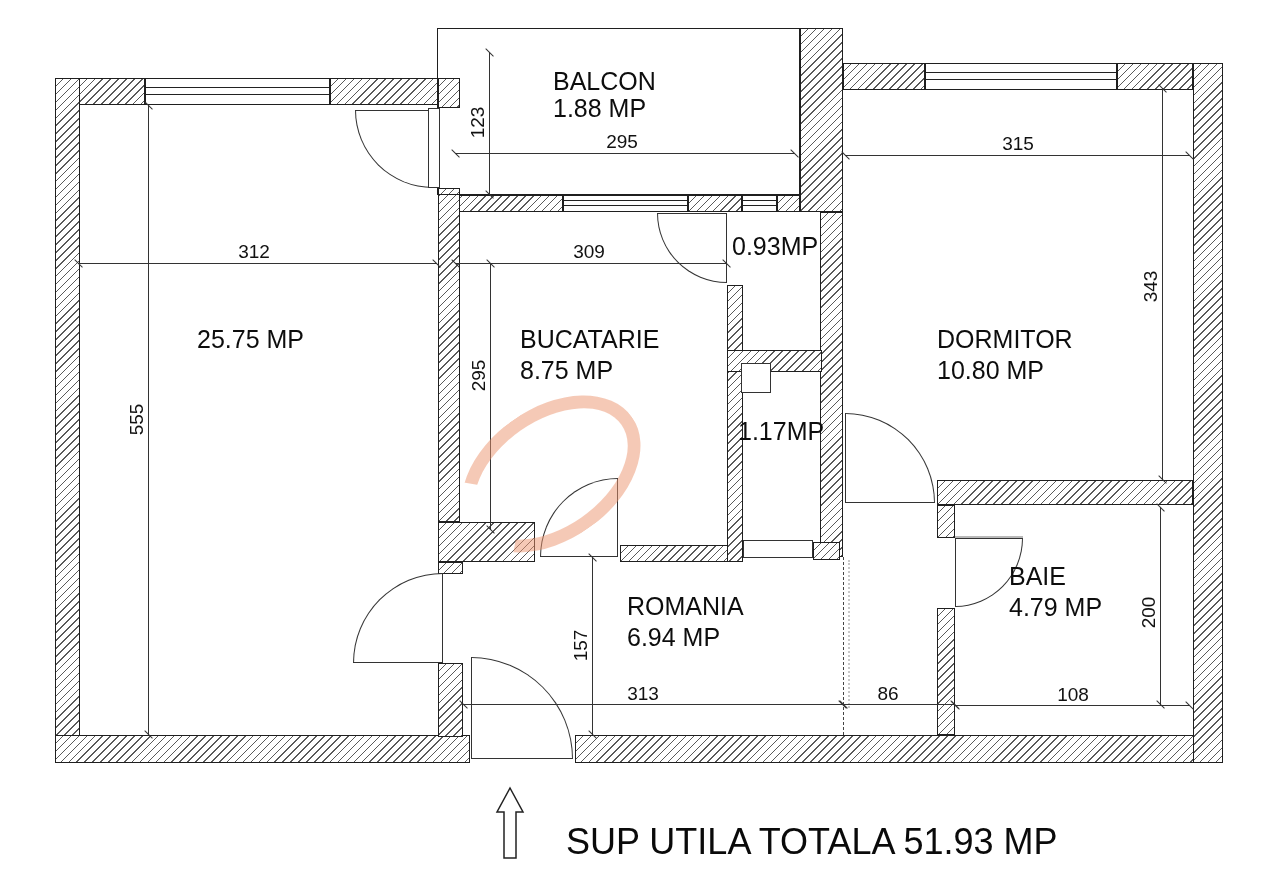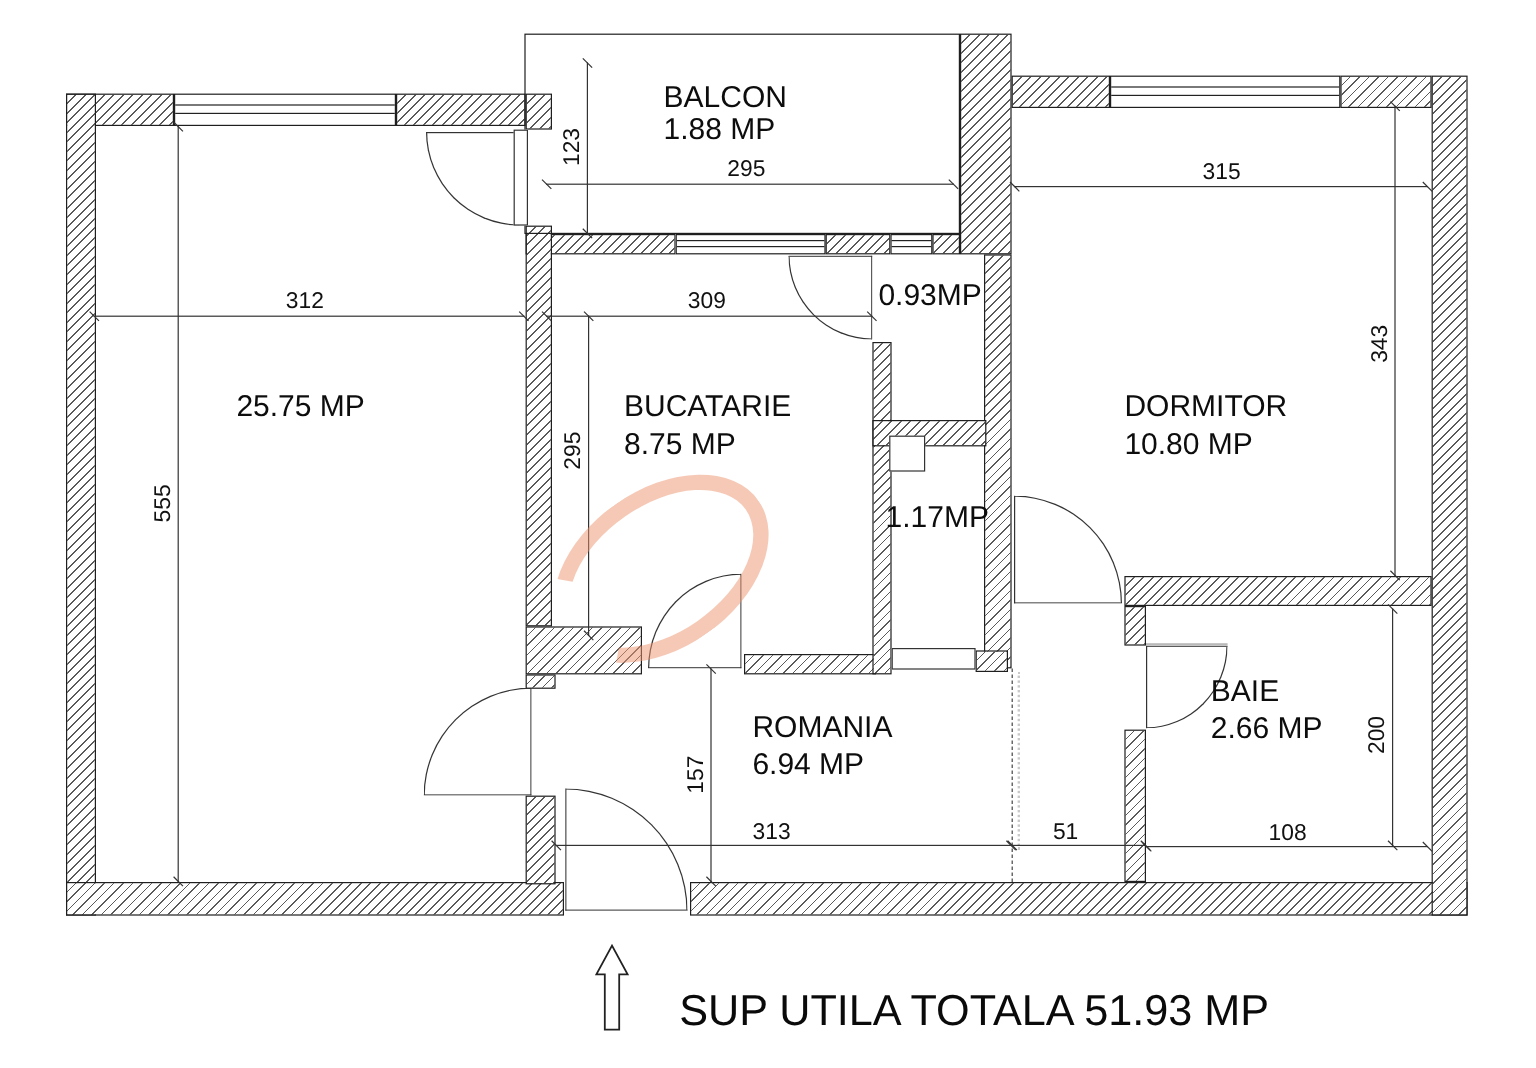--- a/index.html
+++ b/index.html
@@ -122,21 +122,21 @@
   <div class="dim-label" style="left:988px;top:134px">315</div>
   <div class="dim-v" style="left:1162px;top:88px;height:392px"></div>
   <div class="dim-label vert" style="left:1127px;top:277px">343</div>
 
   <div class="dim-v" style="left:592px;top:557px;height:178px"></div>
   <div class="dim-label vert" style="left:557px;top:636px">157</div>
   <div class="dim-h" style="left:463px;top:704px;width:380px"></div>
   <div class="dim-label" style="left:613px;top:684px">313</div>
 
   <div class="dim-h" style="left:843px;top:704px;width:112px"></div>
-  <div class="dim-label" style="left:858px;top:684px">51</div>
+  <div class="dim-label" style="left:858px;top:684px">86</div>
 
   <div class="dim-h" style="left:955px;top:705px;width:235px"></div>
   <div class="dim-label" style="left:1043px;top:685px">108</div>
   <div class="dim-v" style="left:1160px;top:507px;height:198px"></div>
   <div class="dim-label vert" style="left:1125px;top:603px">200</div>
 
   <div class="room-label" style="left:553px;top:68px;line-height:27px">
     <div>BALCON</div>
     <div>1.88 MP</div>
   </div>
@@ -150,21 +150,21 @@
   <div class="room-label" style="left:937px;top:324px">
     <div>DORMITOR</div>
     <div>10.80 MP</div>
   </div>
   <div class="room-label" style="left:627px;top:591px">
     <div>ROMANIA</div>
     <div>6.94 MP</div>
   </div>
   <div class="room-label" style="left:1009px;top:561px">
     <div>BAIE</div>
-    <div>2.66 MP</div>
+    <div>4.79 MP</div>
   </div>
   <div class="small-label" style="left:732px;top:232px">0.93MP</div>
   <div class="small-label" style="left:738px;top:417px">1.17MP</div>
 
   <div class="watermark-swoosh"></div>
 
   <svg class="north-arrow" width="30" height="74" viewBox="0 0 30 74">
     <polygon points="15,2 2,26 9,26 9,72 21,72 21,26 28,26" fill="#ffffff" stroke="#222222" stroke-width="1.5"></polygon>
   </svg>
   <div class="total-text">SUP UTILA TOTALA 51.93 MP</div>

